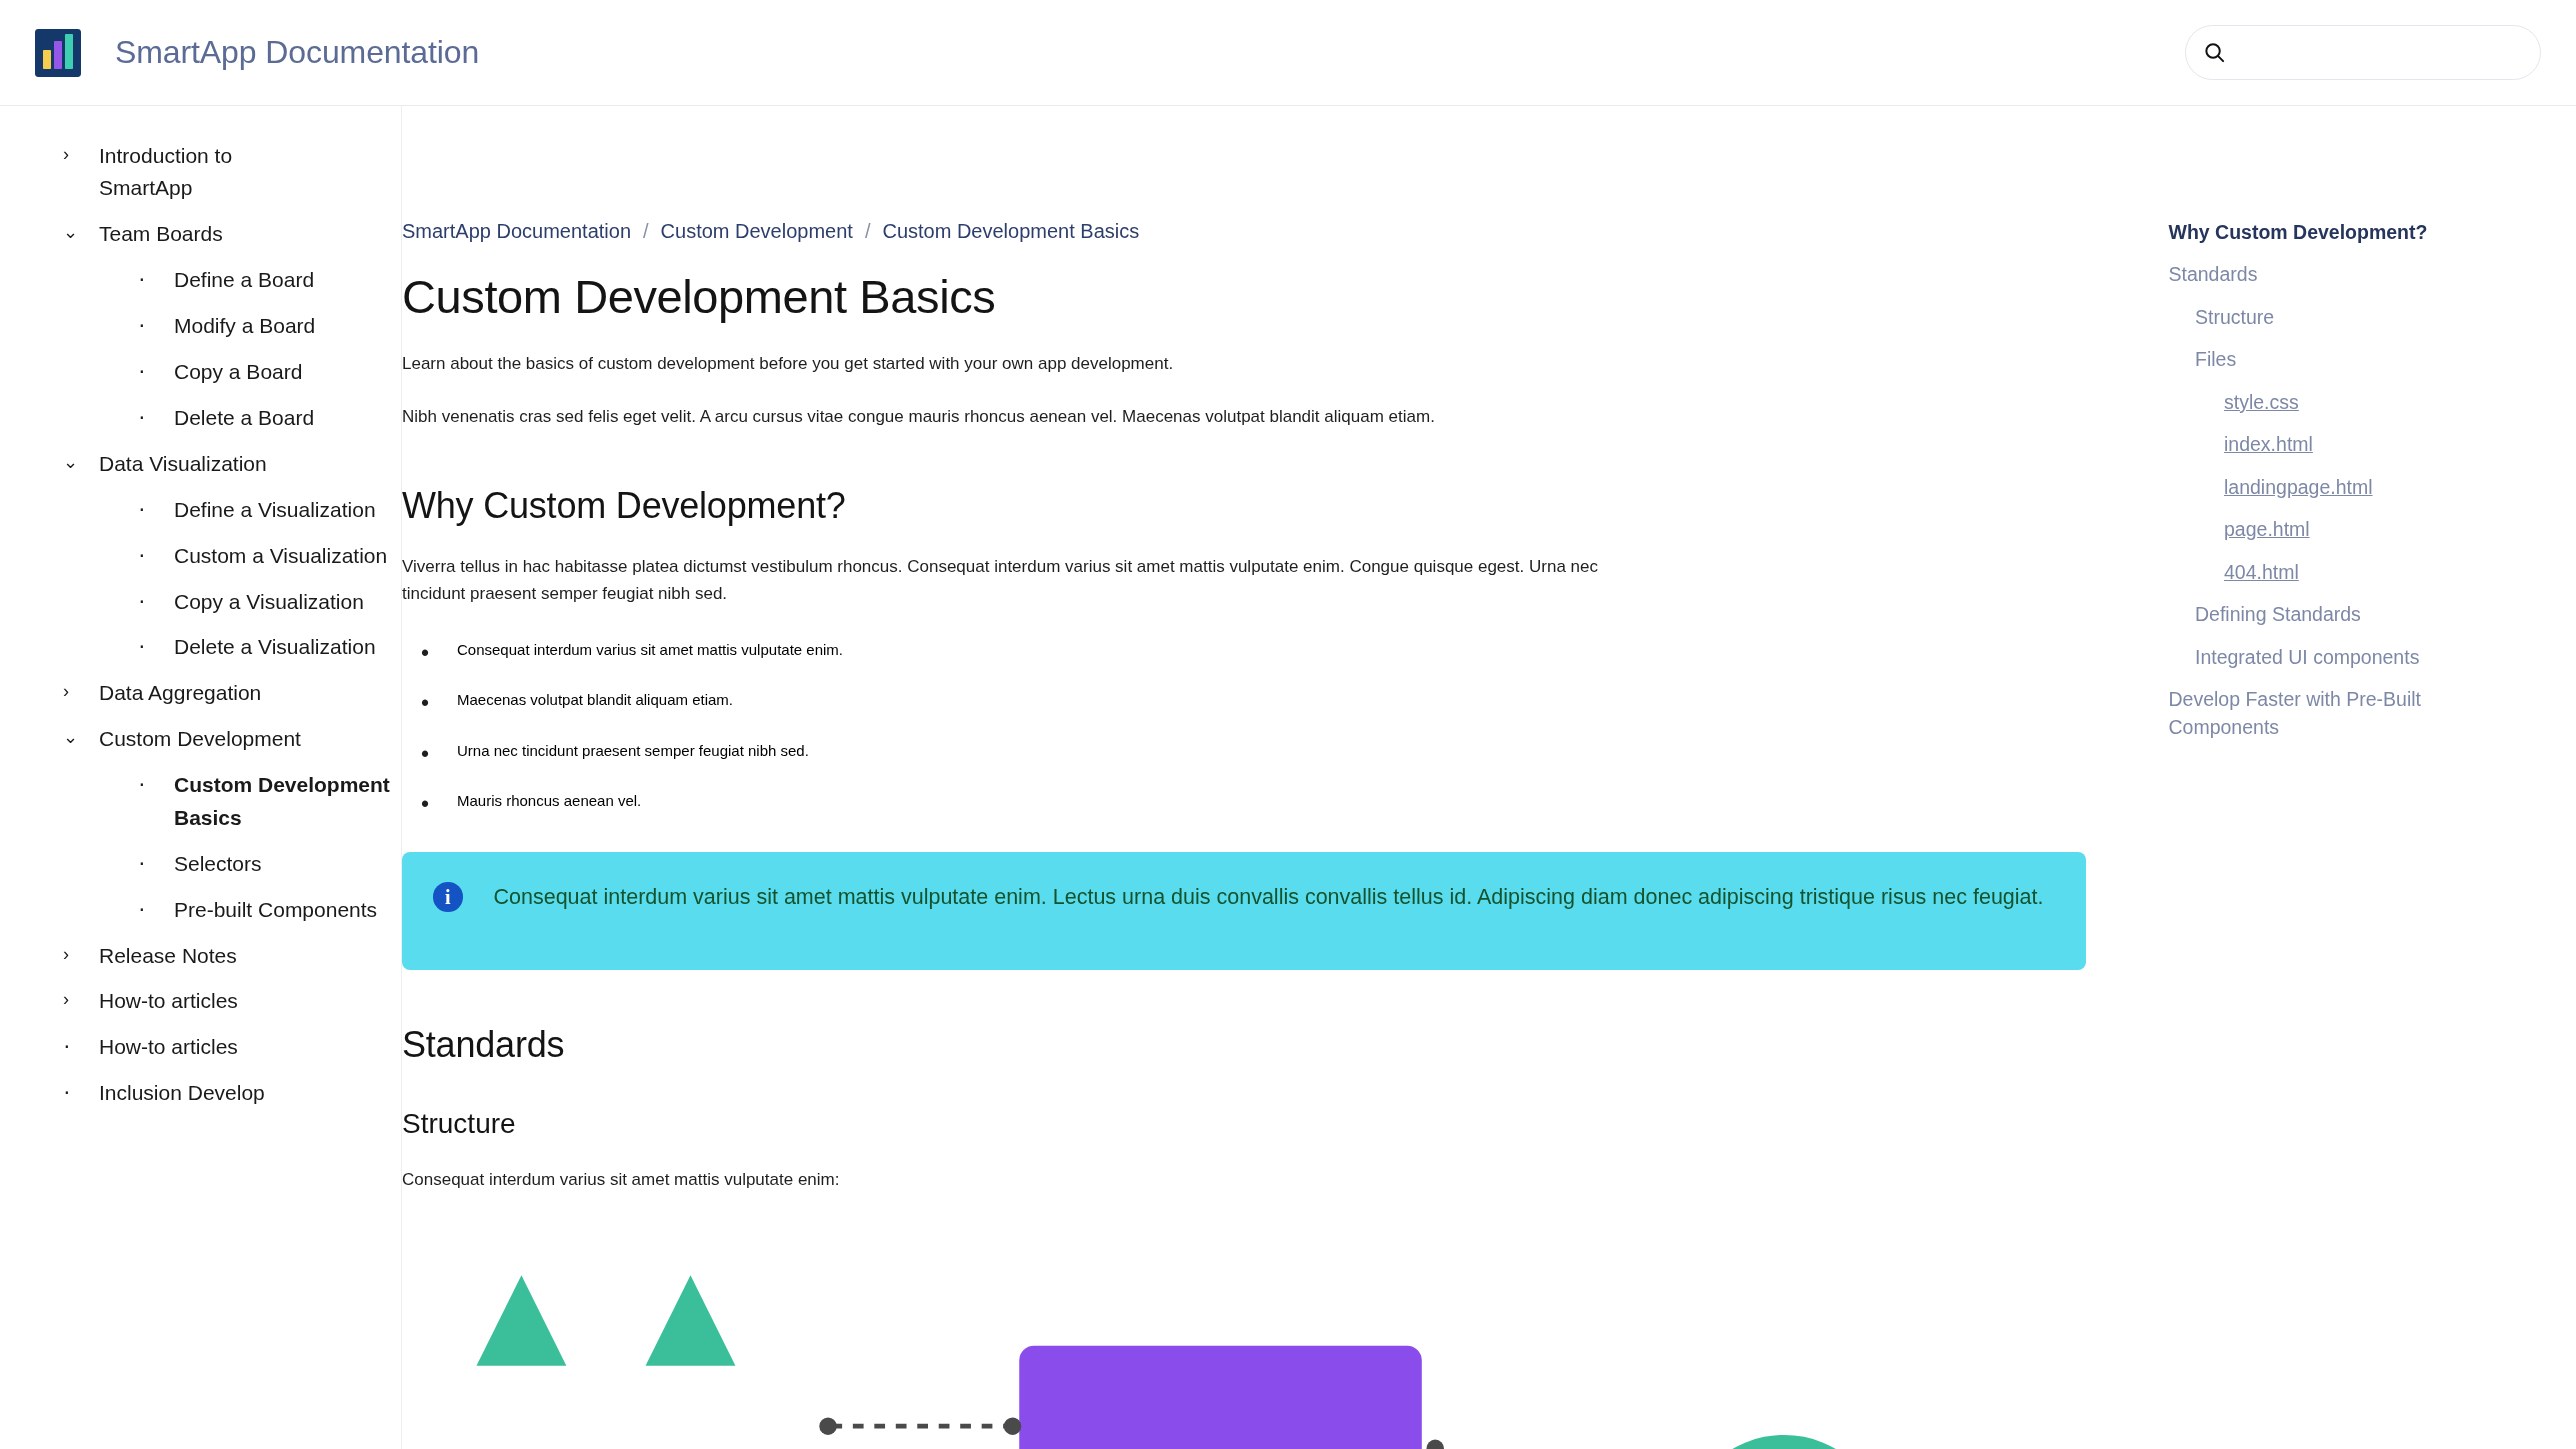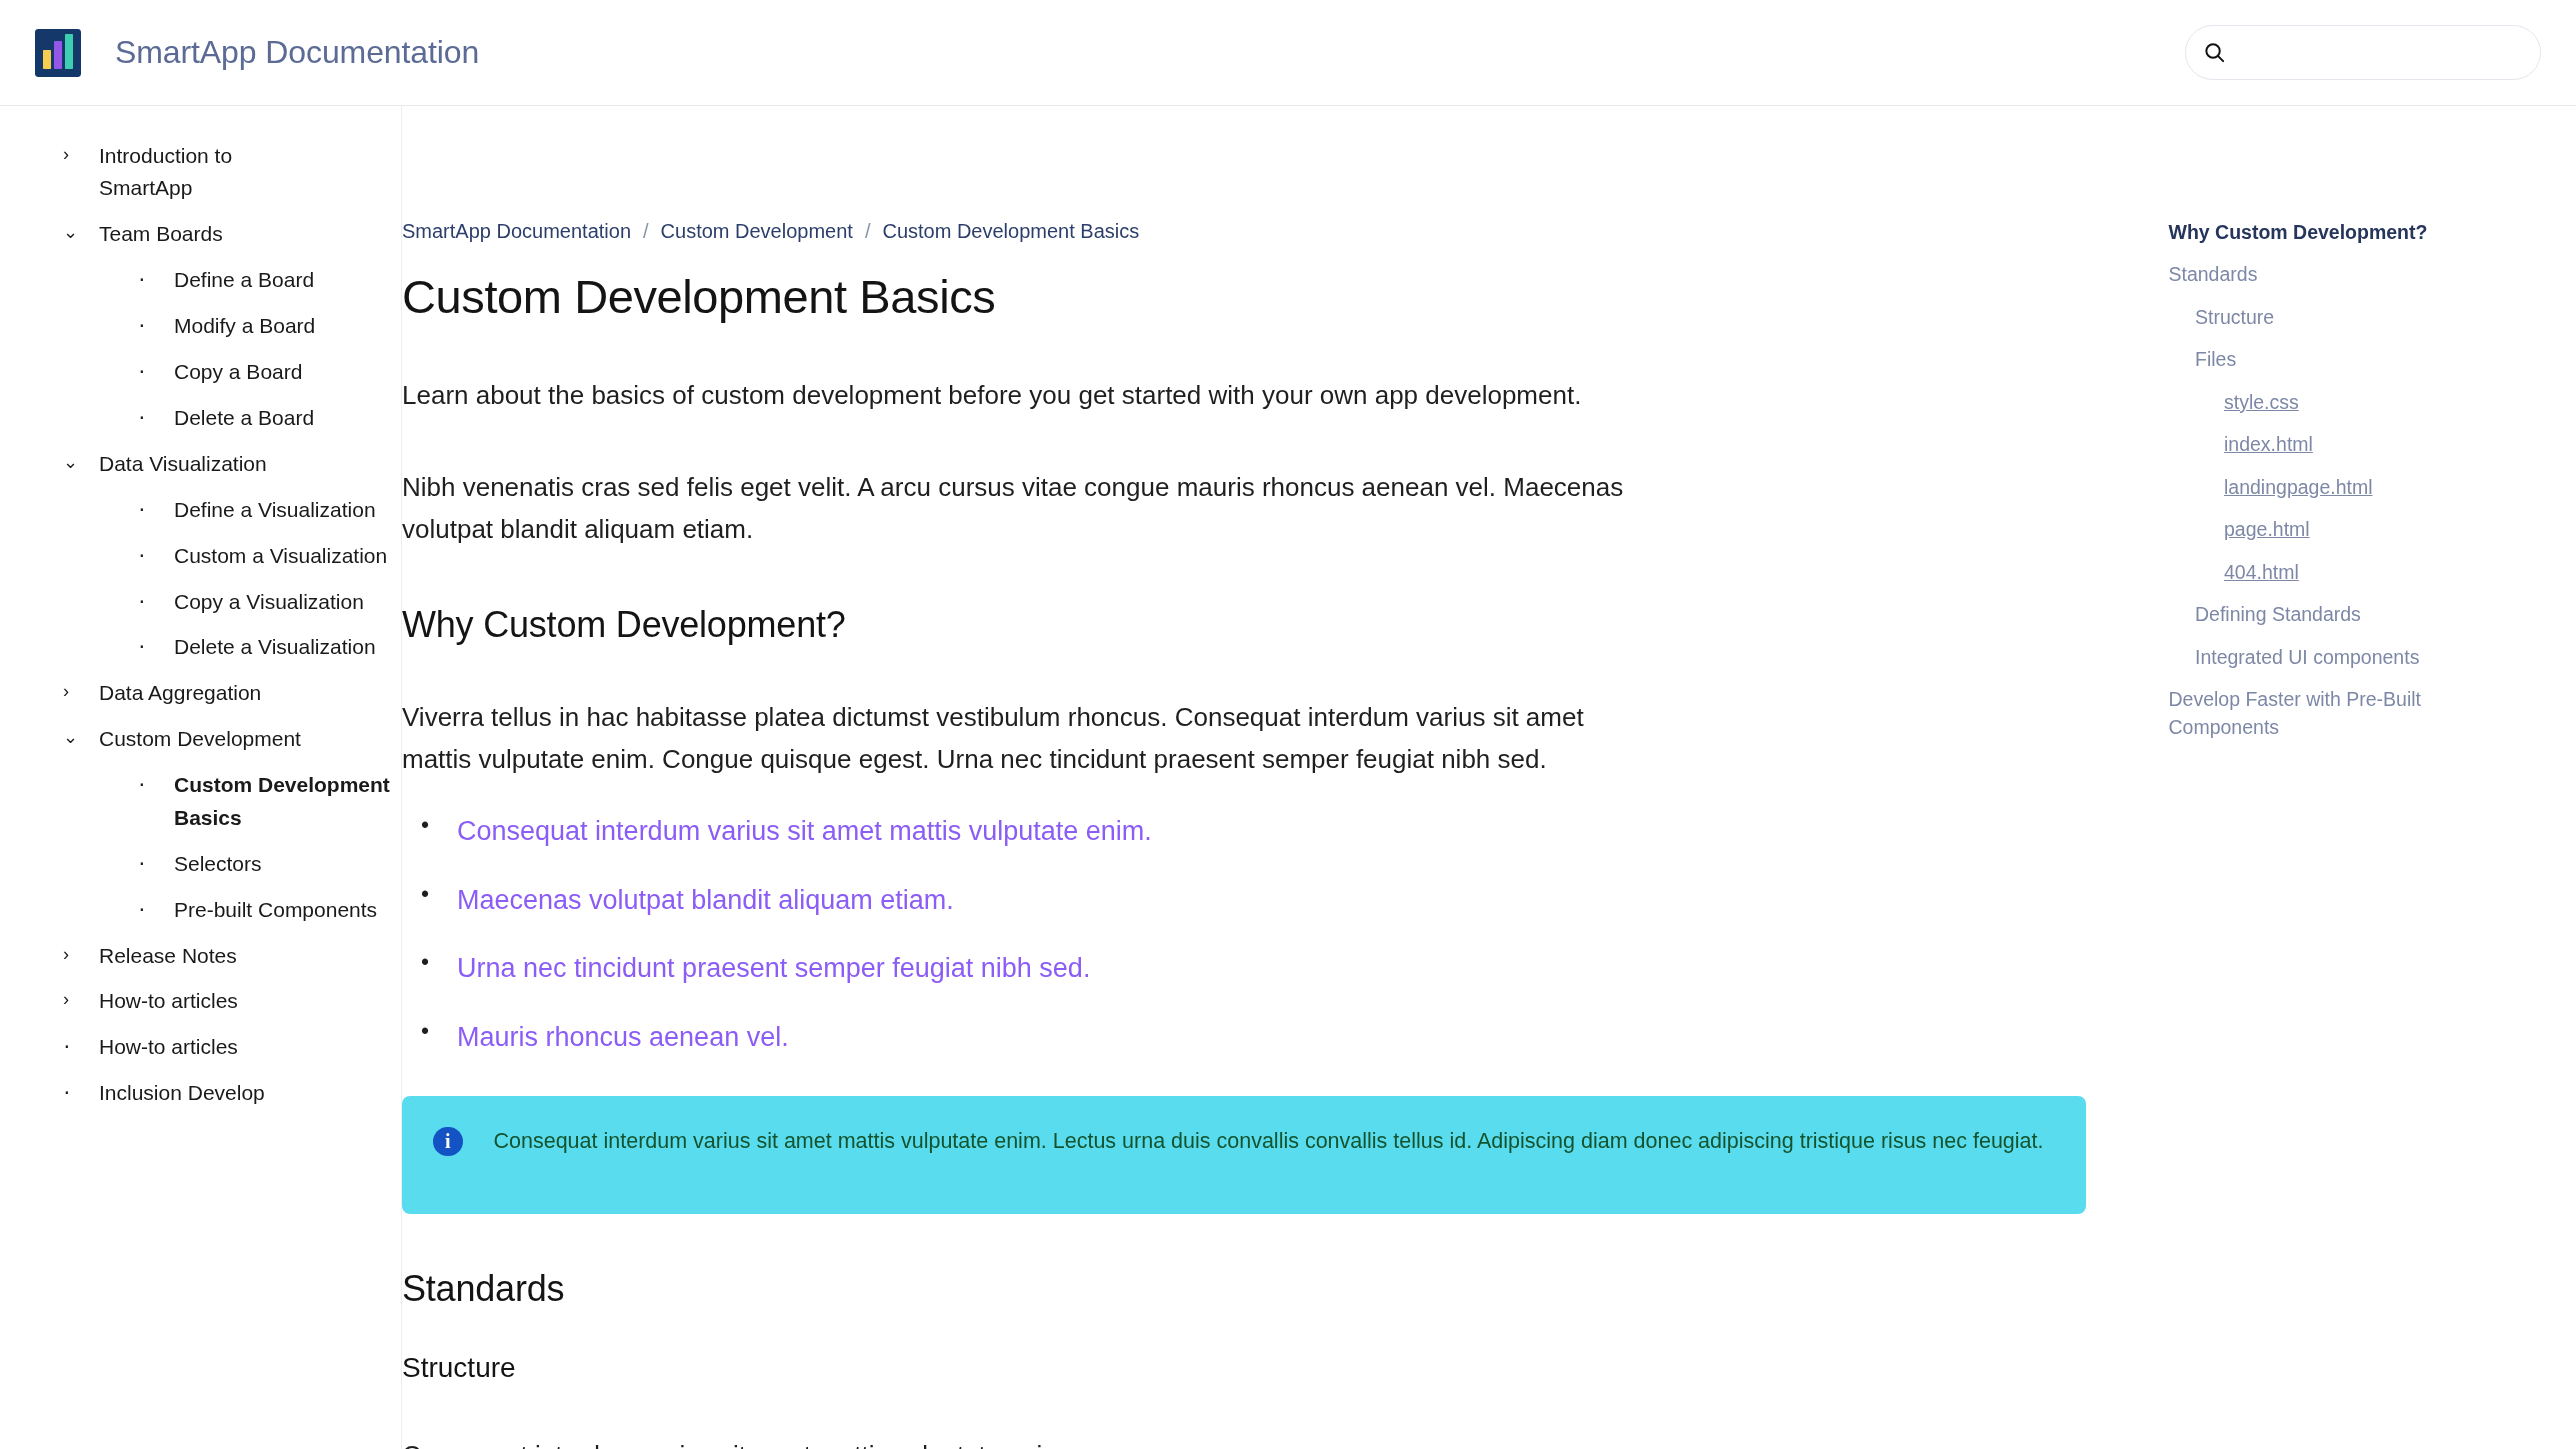--- a/index.html
+++ b/index.html
@@ -121,43 +121,43 @@
   .crumb-sep { color: #8892a8; }
 
   h1.doc-title {
     font-size: 47px;
     font-weight: 400;
     color: #141414;
     margin-top: 25.5px;
     letter-spacing: -0.4px;
   }
   p.lead, p.para {
-    font-size: 26px;
+    font-size: 17px;
     color: #1f1f1f;
     line-height: 1.62;
-    margin-top: 50px;
+    margin-top: 26px;
     max-width: 1677px;
   }
   h2.doc-h2 {
     font-size: 36px;
     font-weight: 400;
     color: #141414;
     margin-top: 54px;
     letter-spacing: -0.2px;
   }
   h3.doc-h3 {
     font-size: 28px;
     font-weight: 400;
     color: #141414;
     margin-top: 42px;
   }
   ul.doc-list { margin-top: 31px; list-style: none; }
   ul.doc-list li {
-    font-size: 27px;
-    color: #8b5cf6;
+    font-size: 15px;
+    color: #000000;
     line-height: 1.5;
     margin-bottom: 28px;
     padding-left: 55px;
     position: relative;
   }
   ul.doc-list li::before {
     content: "\2022";
     position: absolute;
     left: 19px; top: -2.7px;
     font-size: 23px;

